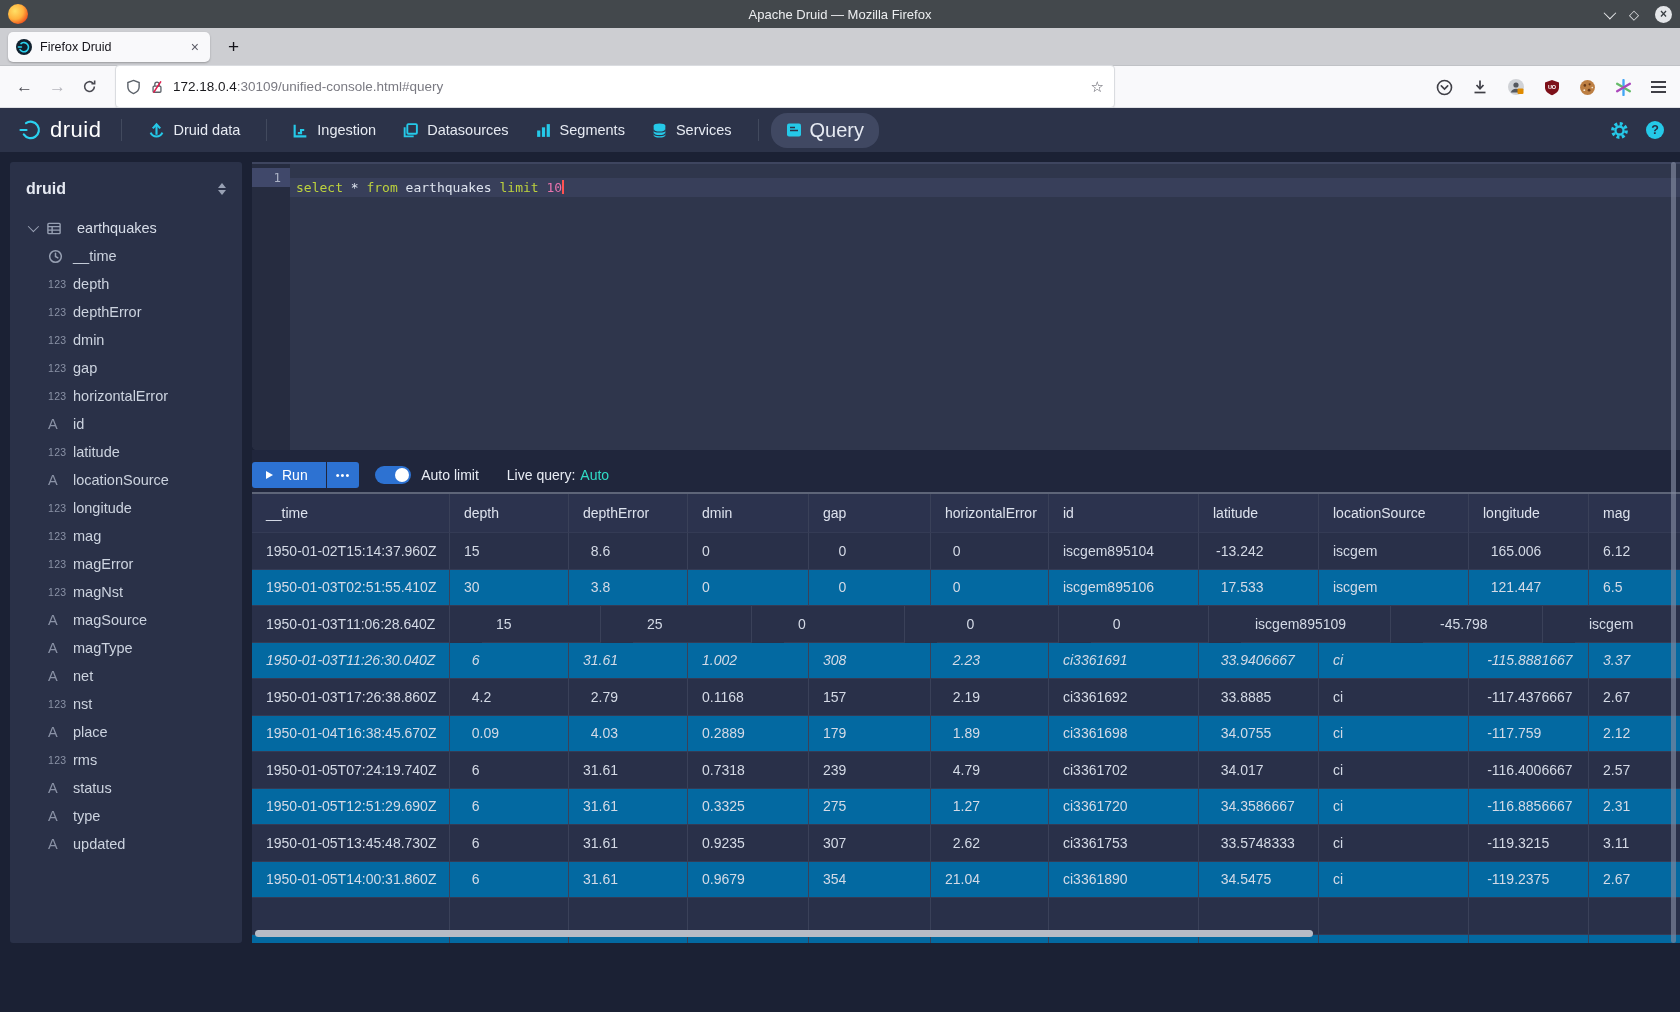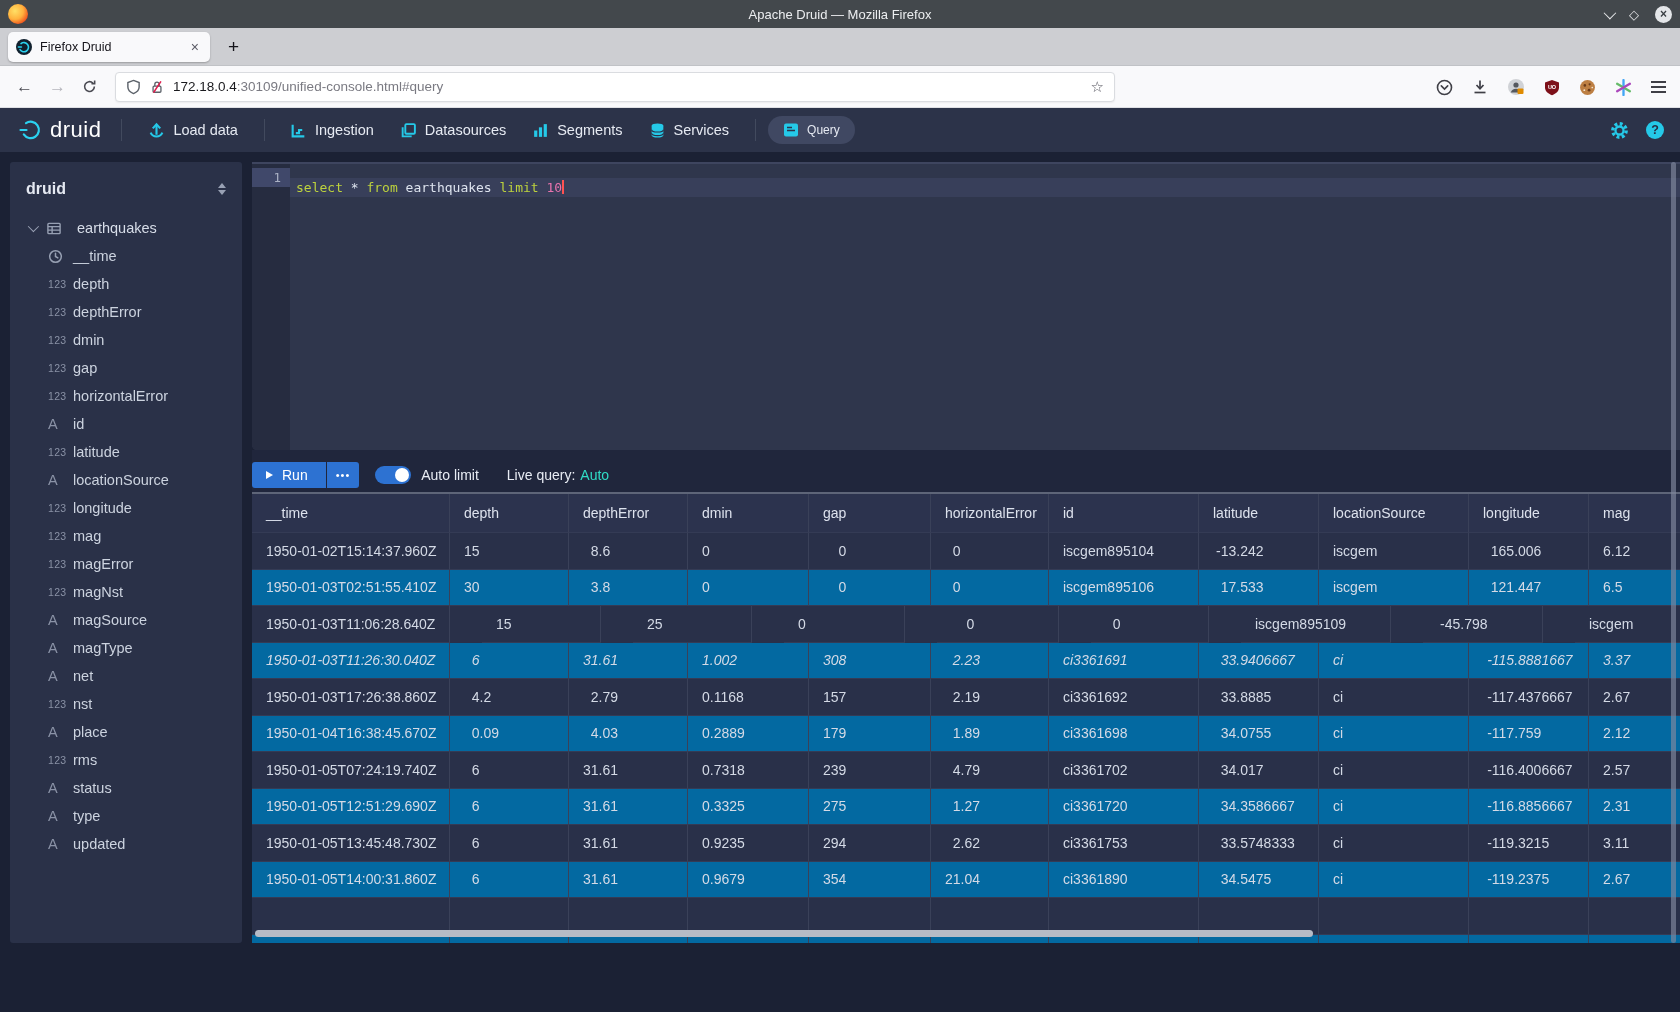--- a/index.html
+++ b/index.html
@@ -29,40 +29,40 @@
   .tab-title { margin-left:8px; font-size:12.5px; color:#15141a; flex:1; white-space:nowrap; overflow:hidden; }
   .tab-close { color:#5b5b66; font-size:14px; padding:0 3px; }
   .newtab { margin-left:12px; color:#15141a; font-size:19px; font-weight:300; padding:0 6px; }
 
   
   .toolbar { position:absolute; left:0; top:66px; width:100%; height:42px; background:#f9f9fb;
              border-bottom:1px solid #dfe0e4; display:flex; align-items:center; }
   .navbtn { font-size:17px; color:#4a4a52; margin-left:16px; }
   .navbtn.disabled { color:#b5b5bc; }
   .reload { margin-left:16px; display:flex; }
-  .urlbar { margin-left:18px; width:1000px; height:30px; background:#ffffff; border:1px solid #dadce0;
+  .urlbar { margin-left:18px; width:1000px; height:43px; background:#ffffff; border:1px solid #dadce0;
             border-radius:4px; display:flex; align-items:center; padding:0 10px;
             box-shadow:0 1px 2px rgba(0,0,0,.06); }
   .url-text { margin-left:9px; font-size:13.5px; flex:1; white-space:nowrap; overflow:hidden; }
   .url-host { color:#1a1a1e; }
   .url-path { color:#7a7a82; }
   .star { color:#55555f; font-size:15px; margin-left:8px; }
   .tb-icons { position:absolute; right:14px; top:66px; height:42px; display:flex; align-items:center; gap:19px; }
   .menu-bars { display:flex; flex-direction:column; gap:3px; }
   .menu-bars i { display:block; width:15px; height:2px; background:#3f3f46; }
 
   
   .app { position:absolute; left:0; top:108px; width:1680px; height:904px; background:#1b2134; }
   .dnav { position:absolute; left:0; top:0; width:100%; height:44px; background:#2c3349;
           display:flex; align-items:center; color:#e6eaf2; }
   .brand { display:flex; align-items:center; margin-left:18px; }
   .brand-text { color:#ffffff; font-size:22px; font-weight:300; letter-spacing:.5px; margin-left:6px; }
   .vdiv { width:1px; height:22px; background:#424a5e; }
   .nav-item { display:flex; align-items:center; gap:8px; font-size:14.5px; cursor:pointer; }
-  .nav-pill { display:flex; align-items:center; gap:8px; font-size:12px; background:#404862;
+  .nav-pill { display:flex; align-items:center; gap:8px; font-size:20px; background:#404862;
               border-radius:16px; padding:6px 15px; }
   .dnav-right { position:absolute; right:16px; display:flex; align-items:center; gap:16px; }
   .help-circle { width:18px; height:18px; border-radius:50%; background:#25c9e8; color:#262d44;
                  font-weight:bold; font-size:12.5px; display:flex; align-items:center; justify-content:center; }
 
   .content { position:absolute; left:0; top:44px; width:1680px; height:860px;
              display:flex; gap:10px; padding:10px 12px 0 10px; }
 
   
   .sidebar { width:232px; height:781px; background:#2a3148; border-radius:3px; flex:0 0 232px;
@@ -250,21 +250,21 @@
           </svg>
         <span class="brand-text">druid</span>
       </div>
       <span class="vdiv" style="margin-left:20px"></span>
       <div class="nav-item" style="margin-left:26px">
         <svg width="17" height="17" viewBox="0 0 16 16">
             <path d="M8 12 V2.5" stroke="#25c9e8" stroke-width="2"></path>
             <path d="M4.5 6 L8 2.2 L11.5 6" fill="none" stroke="#25c9e8" stroke-width="2"></path>
             <path d="M2.5 10 a6 6 0 0 0 11 0" fill="none" stroke="#25c9e8" stroke-width="2"></path>
           </svg>
-        <span>Load data</span>
+        <span>Druid data</span>
       </div>
       <span class="vdiv" style="margin-left:26px"></span>
       <div class="nav-item" style="margin-left:25px">
         <svg width="17" height="17" viewBox="0 0 16 16">
             <path d="M2.5 2.5 V13.5 H13.5" fill="none" stroke="#25c9e8" stroke-width="2"></path>
             <path d="M5.5 10.5 h3 v-3 h3" fill="none" stroke="#25c9e8" stroke-width="2"></path>
           </svg>
         <span>Ingestion</span>
       </div>
       <div class="nav-item" style="margin-left:26px">
@@ -665,21 +665,21 @@
                 <div class="tcell"><span class="ip" style="min-width: 1ch;">2</span>.31</div>
               </div>
               <div class="trow dark" style="grid-template-columns: 198px 119px 119px 121px 122px 118px 150px 120px 150px 120px minmax(79px, 1fr);">
                 <div class="tcell">1950-01-05T13:45:48.730Z</div>
                 <div class="tcell">
                   <span class="ip" style="min-width: 2ch;">6</span>
                 </div>
                 <div class="tcell"><span class="ip" style="min-width: 2ch;">31</span>.61</div>
                 <div class="tcell"><span class="ip" style="min-width: 1ch;">0</span>.9235</div>
                 <div class="tcell">
-                  <span class="ip" style="min-width: 3ch;">294</span>
+                  <span class="ip" style="min-width: 3ch;">307</span>
                 </div>
                 <div class="tcell"><span class="ip" style="min-width: 2ch;">2</span>.62</div>
                 <div class="tcell">ci3361753</div>
                 <div class="tcell"><span class="ip" style="min-width: 3ch;">33</span>.5748333</div>
                 <div class="tcell">ci</div>
                 <div class="tcell"><span class="ip" style="min-width: 4ch;">-119</span>.3215</div>
                 <div class="tcell"><span class="ip" style="min-width: 1ch;">3</span>.11</div>
               </div>
               <div class="trow light" style="grid-template-columns: 198px 119px 119px 121px 122px 118px 150px 120px 150px 120px minmax(79px, 1fr);">
                 <div class="tcell">1950-01-05T14:00:31.860Z</div>

